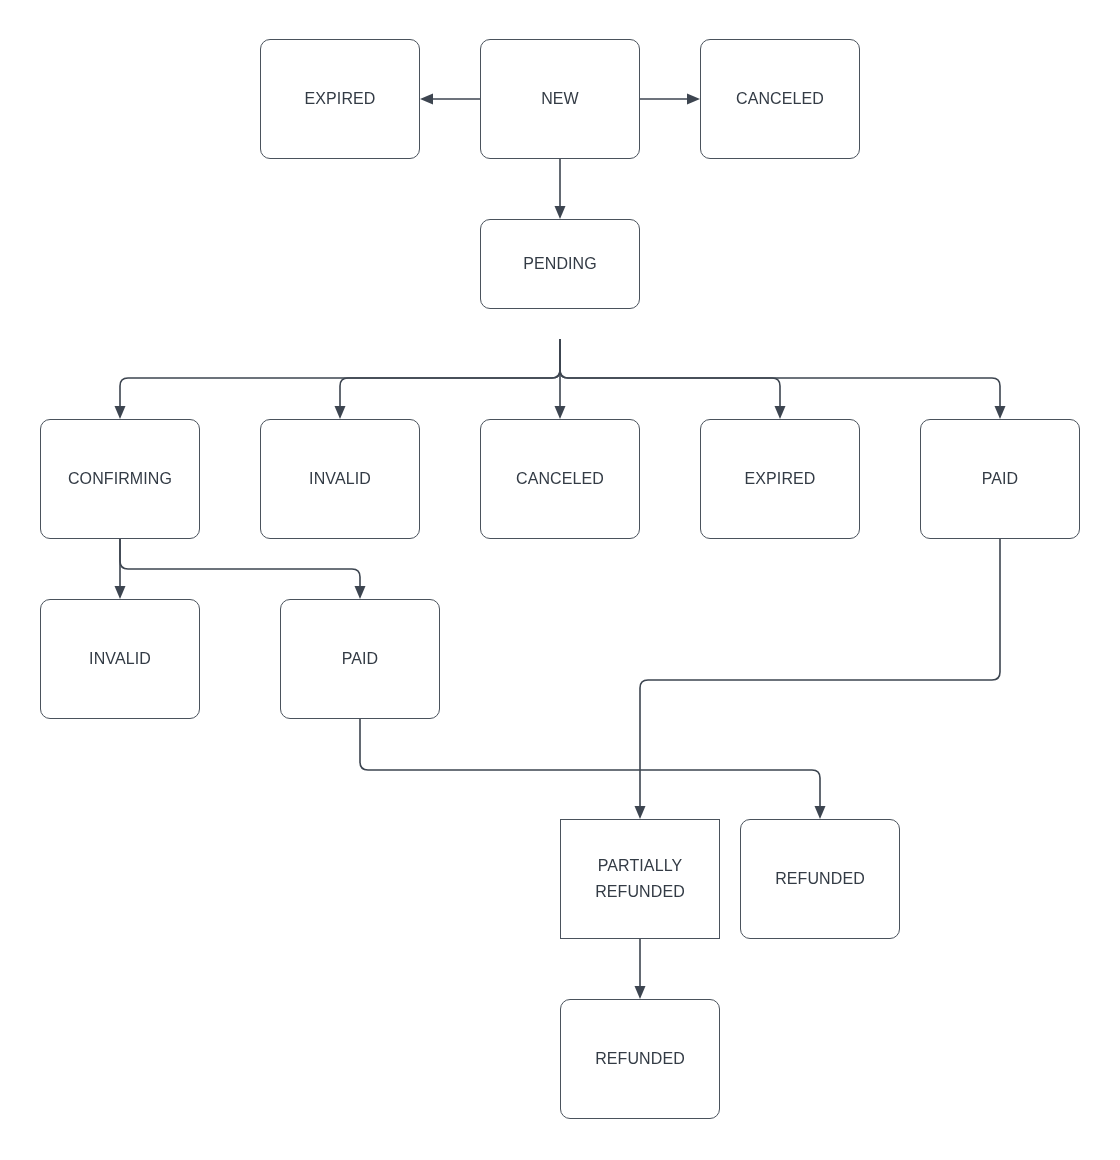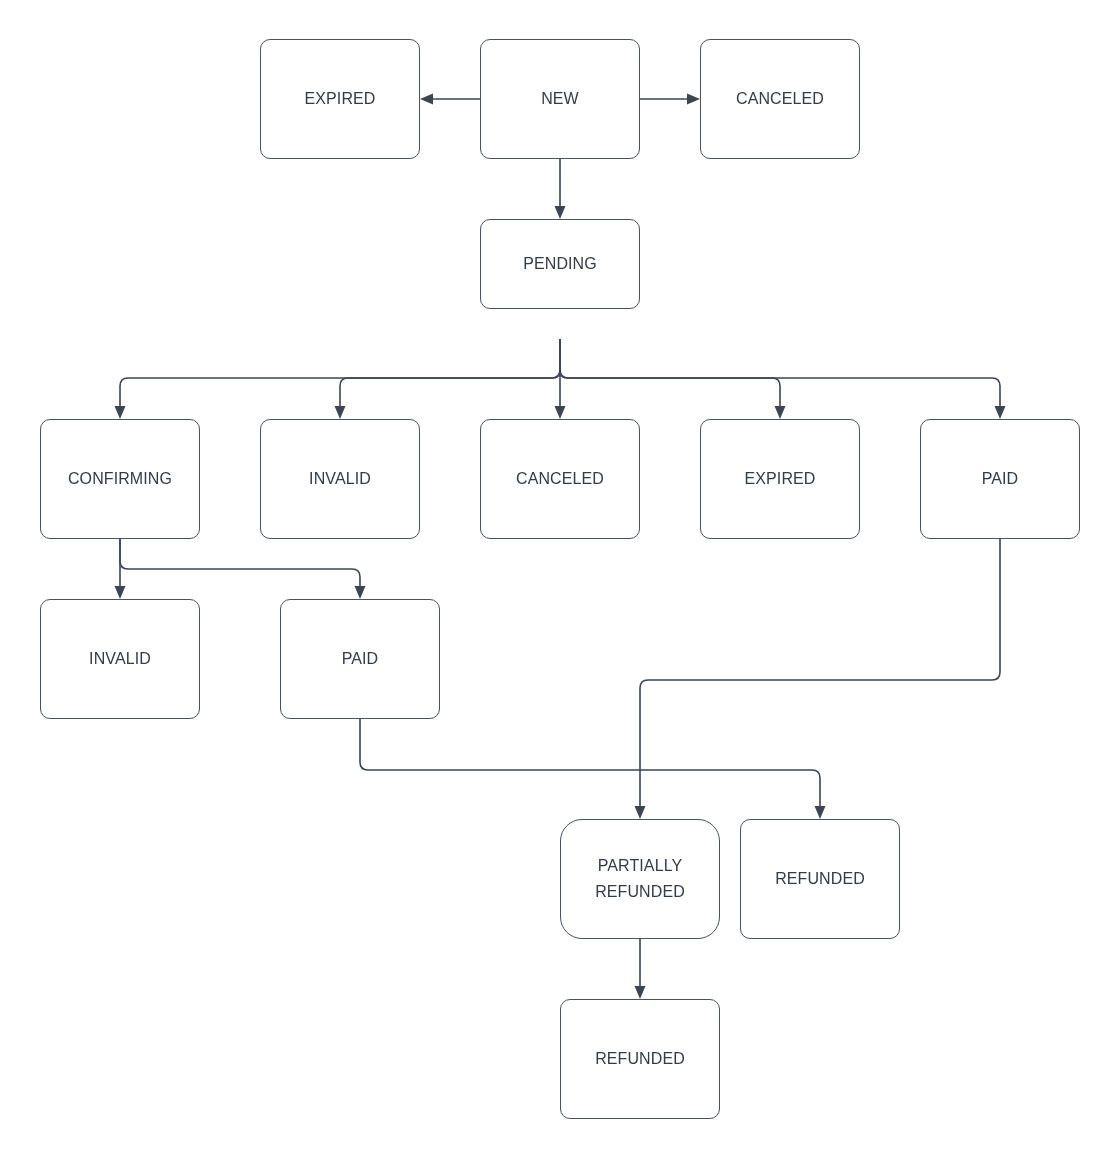--- a/index.html
+++ b/index.html
@@ -122,19 +122,19 @@
       <div class="node-box" style="left: 260px; top: 39px; width: 160px; height: 120px; border-radius: 10px; border-color: rgb(74, 82, 92); background: rgb(255, 255, 255); color: rgb(51, 59, 69);">EXPIRED</div>
       <div class="node-box" style="left: 700px; top: 39px; width: 160px; height: 120px; border-radius: 10px; border-color: rgb(74, 82, 92); background: rgb(255, 255, 255); color: rgb(51, 59, 69);">CANCELED</div>
       <div class="node-box" style="left: 480px; top: 219px; width: 160px; height: 90px; border-radius: 10px; border-color: rgb(74, 82, 92); background: rgb(255, 255, 255); color: rgb(51, 59, 69);">PENDING</div>
       <div class="node-box" style="left: 40px; top: 419px; width: 160px; height: 120px; border-radius: 10px; border-color: rgb(74, 82, 92); background: rgb(255, 255, 255); color: rgb(51, 59, 69);">CONFIRMING</div>
       <div class="node-box" style="left: 260px; top: 419px; width: 160px; height: 120px; border-radius: 10px; border-color: rgb(74, 82, 92); background: rgb(255, 255, 255); color: rgb(51, 59, 69);">INVALID</div>
       <div class="node-box" style="left: 480px; top: 419px; width: 160px; height: 120px; border-radius: 10px; border-color: rgb(74, 82, 92); background: rgb(255, 255, 255); color: rgb(51, 59, 69);">CANCELED</div>
       <div class="node-box" style="left: 700px; top: 419px; width: 160px; height: 120px; border-radius: 10px; border-color: rgb(74, 82, 92); background: rgb(255, 255, 255); color: rgb(51, 59, 69);">EXPIRED</div>
       <div class="node-box" style="left: 920px; top: 419px; width: 160px; height: 120px; border-radius: 10px; border-color: rgb(74, 82, 92); background: rgb(255, 255, 255); color: rgb(51, 59, 69);">PAID</div>
       <div class="node-box" style="left: 40px; top: 599px; width: 160px; height: 120px; border-radius: 10px; border-color: rgb(74, 82, 92); background: rgb(255, 255, 255); color: rgb(51, 59, 69);">INVALID</div>
       <div class="node-box" style="left: 280px; top: 599px; width: 160px; height: 120px; border-radius: 10px; border-color: rgb(74, 82, 92); background: rgb(255, 255, 255); color: rgb(51, 59, 69);">PAID</div>
-      <div class="node-box" style="left: 560px; top: 819px; width: 160px; height: 120px; border-radius: 22px; border-color: rgb(74, 82, 92); background: rgb(255, 255, 255); color: rgb(51, 59, 69);">PARTIALLY
+      <div class="node-box" style="left: 560px; top: 819px; width: 160px; height: 120px; border-radius: 0; border-color: rgb(74, 82, 92); background: rgb(255, 255, 255); color: rgb(51, 59, 69);">PARTIALLY
 REFUNDED</div>
       <div class="node-box" style="left: 740px; top: 819px; width: 160px; height: 120px; border-radius: 10px; border-color: rgb(74, 82, 92); background: rgb(255, 255, 255); color: rgb(51, 59, 69);">REFUNDED</div>
       <div class="node-box" style="left: 560px; top: 999px; width: 160px; height: 120px; border-radius: 10px; border-color: rgb(74, 82, 92); background: rgb(255, 255, 255); color: rgb(51, 59, 69);">REFUNDED</div>
     </div>
 
 </div>
 
 </body></html>

